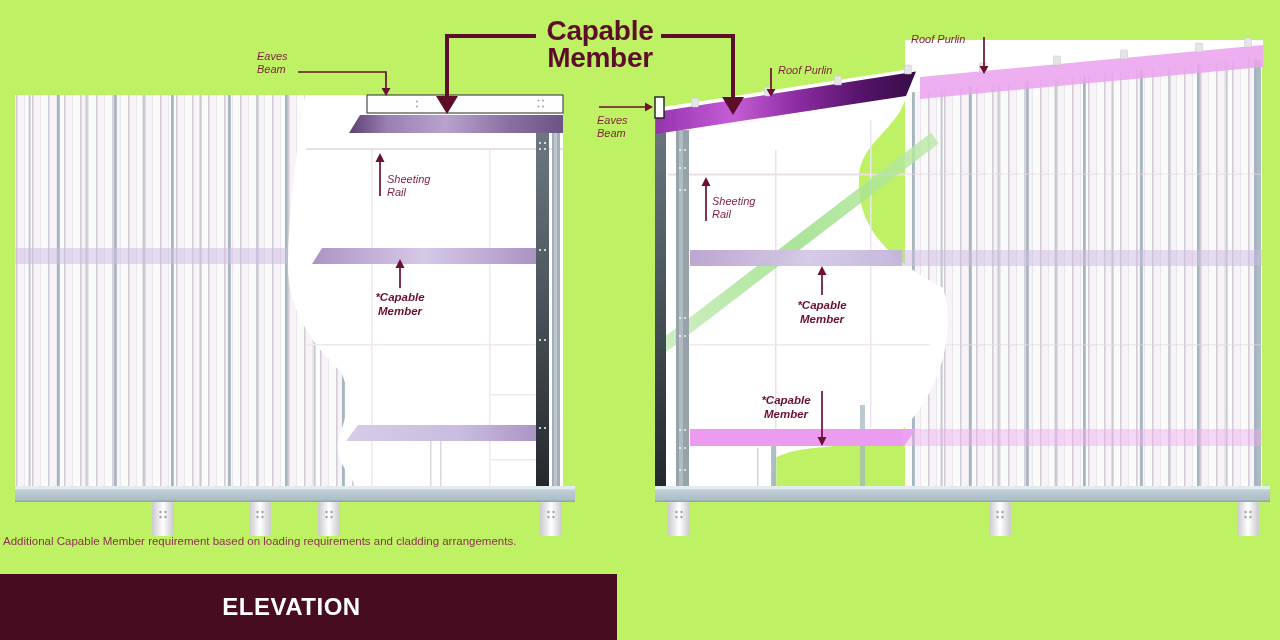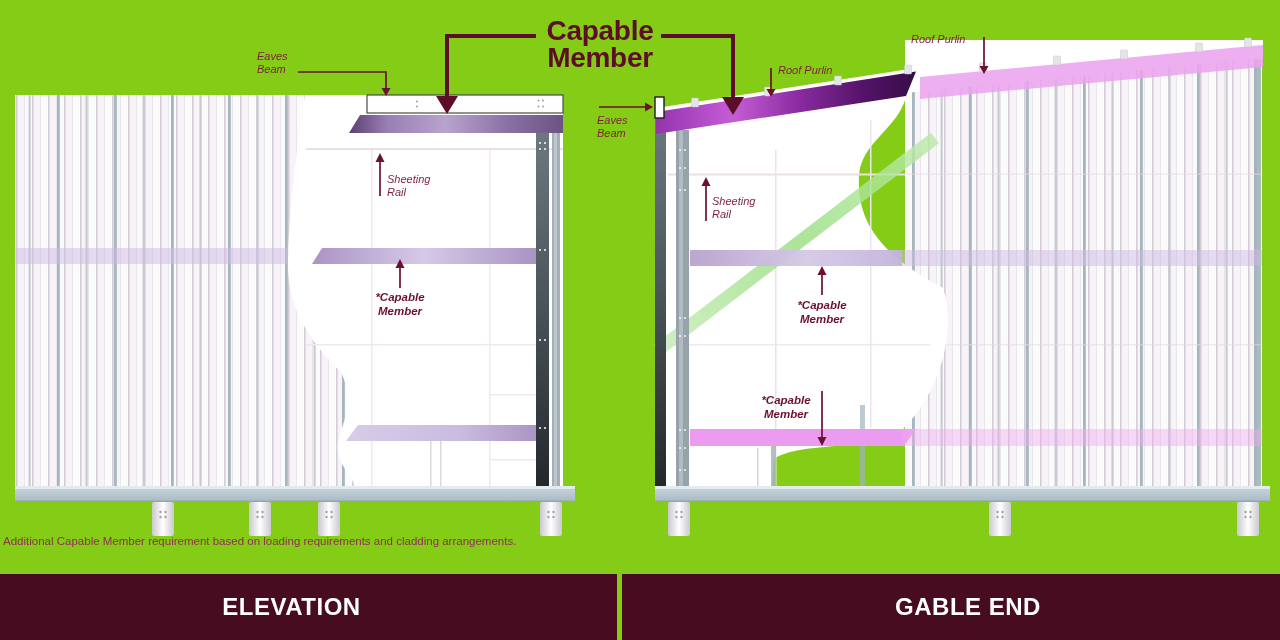--- a/index.html
+++ b/index.html
@@ -1,16 +1,16 @@
 <!DOCTYPE html>
 <html><head>
 <meta charset="utf-8">
 <style>
   html,body{margin:0;padding:0;background:#ffffff;}
-  .stage{position:relative;width:1280px;height:640px;overflow:hidden;background:#84cc16;
+  .stage{position:relative;width:1280px;height:640px;overflow:hidden;background:#bef264;
          font-family:"Liberation Sans",sans-serif;}
   .stage svg{position:absolute;left:0;top:0;}
   .label{position:absolute;font-size:11px;line-height:1.18;color:#7d1f3c;font-style:italic;}
   .label.bold{font-weight:bold;font-size:11.5px;color:#6b1030;text-align:center;}
   .label.nowrap{white-space:nowrap;}
   .main-title{position:absolute;left:512px;top:18px;width:176px;text-align:center;
               font-size:28px;line-height:.95;font-weight:bold;color:#5c0e29;letter-spacing:-.3px;}
   .footnote{position:absolute;left:-4px;top:535px;font-size:11.5px;color:#8d3150;}
   .panel-bar{position:absolute;top:574px;height:66px;background:#470c20;display:flex;
              align-items:center;justify-content:center;text-align:right;}
@@ -320,17 +320,14 @@
 <div class="label nowrap" style="left:911px;top:33px;">Roof Purlin</div>
 <div class="label" style="left:712px;top:195px;width:62px;">Sheeting Rail</div>
 <div class="label bold" style="left:790px;top:299px;width:64px;">*Capable Member</div>
 <div class="label bold" style="left:754px;top:394px;width:64px;">*Capable Member</div>
 
 <div class="footnote">* Additional Capable Member requirement based on loading requirements and cladding arrangements.</div>
 
 <div class="panel-bar left">
   <span>ELEVATION</span>
 </div>
-<div class="panel-bar right">
-  <span>GABLE END</span>
+
 </div>
 
-</div>
-
 </body></html>

